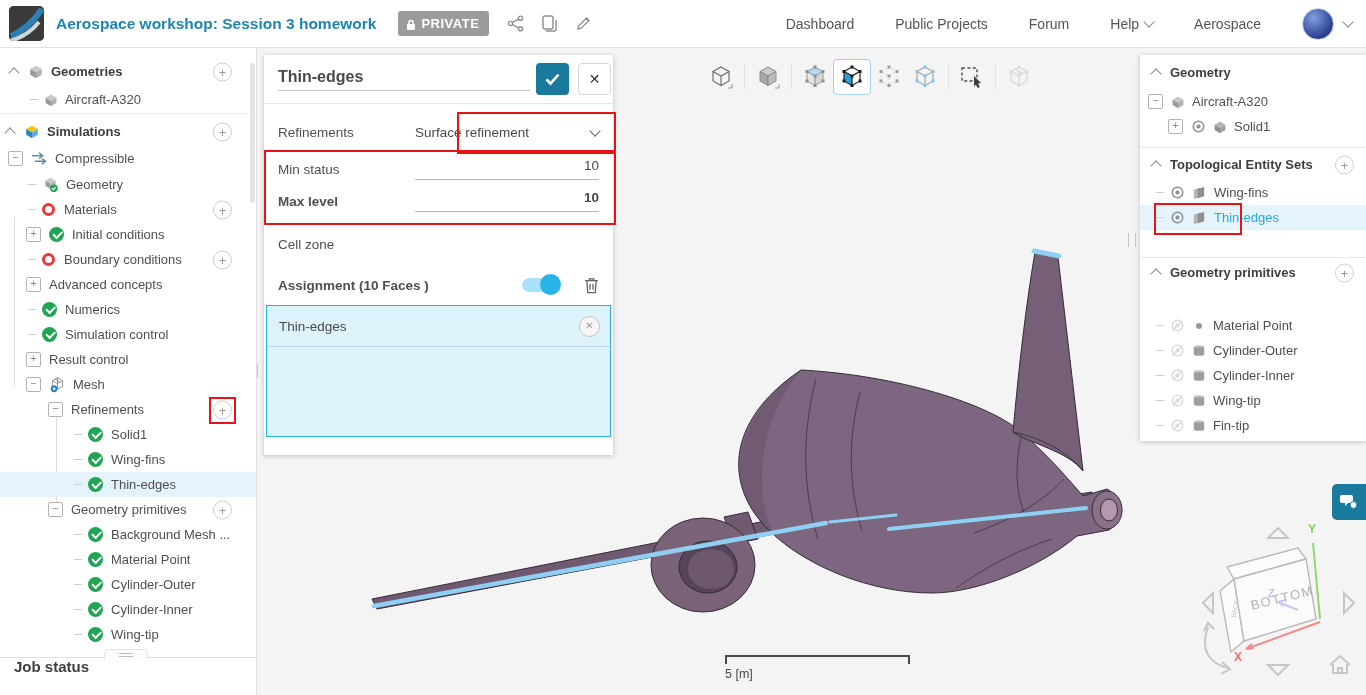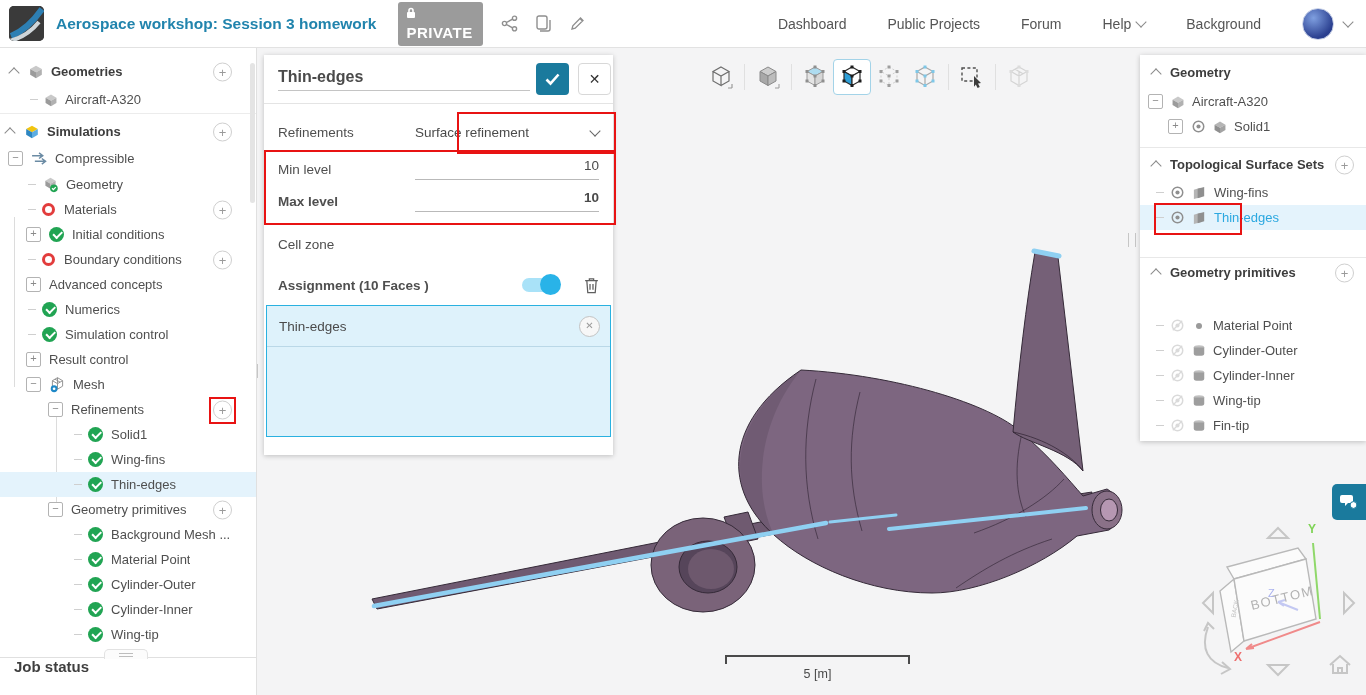--- a/index.html
+++ b/index.html
@@ -3,22 +3,22 @@
 <meta charset="utf-8">
 <style>
   html,body{margin:0;padding:0;width:1366px;height:695px;overflow:hidden;
     font-family:"Liberation Sans","DejaVu Sans",sans-serif;background:#fff;color:#4a4a4a;}
   .abs{position:absolute;}
   
   #header{position:absolute;left:0;top:0;width:1366px;height:47px;background:#fff;
     border-bottom:1px solid #e2e2e2;display:flex;align-items:center;z-index:10;}
   #logo{width:35px;height:35px;border-radius:5px;margin:0 12px 0 9px;background:#3a3a3a;overflow:hidden;flex:none;}
   #ptitle{color:#2184ad;font-size:15.5px;font-weight:700;margin-right:22px;white-space:nowrap;}
-  .badge{background:#9b9b9b;color:#fff;font-size:15px;font-weight:700;letter-spacing:.5px;
-    border-radius:3px;padding:5px 10px 5px 8px;display:flex;align-items:flex-start;gap:5px;flex-direction:column;}
+  .badge{background:#9b9b9b;color:#fff;font-size:13px;font-weight:700;letter-spacing:.5px;
+    border-radius:3px;padding:5px 10px 5px 8px;display:flex;align-items:flex-end;gap:5px;}
   .hico{margin-left:18px;display:flex;align-items:center;cursor:pointer;}
   #hdr-right{margin-left:auto;display:flex;align-items:center;gap:26px;padding-right:14px;font-size:14px;color:#555;}
   .navlink{cursor:pointer;white-space:nowrap;display:flex;align-items:center;gap:6px;padding-left:15px;}
   #avatar{width:30px;height:30px;border-radius:50%;background:radial-gradient(circle at 35% 30%,#7f9fe0,#2a3f8f 70%);border:1px solid #c9d2e8;}
   .cdn{width:7px;height:7px;border-right:1.6px solid #8a8a8a;border-bottom:1.6px solid #8a8a8a;transform:rotate(45deg);margin-top:-4px;}
   
   #sidebar{position:absolute;left:0;top:47px;width:256px;height:610px;background:#fff;
     border-right:1px solid #e0e0e0;z-index:5;}
   .lrow,.rrow{position:absolute;left:0;right:0;height:25px;display:flex;align-items:center;
     font-size:13px;color:#4f4f4f;cursor:pointer;white-space:nowrap;}
@@ -50,21 +50,21 @@
     border:1px solid #e2e2e2;border-bottom:none;border-radius:5px 5px 0 0;display:flex;flex-direction:column;
     align-items:center;justify-content:center;gap:2px;}
   #jshandle i{display:block;width:14px;height:1px;background:#bdbdbd;}
   
   #viewport{position:absolute;left:256px;top:47px;width:1110px;height:648px;background:#f4f4f5;z-index:0;}
   #vtoolbar{position:absolute;left:447px;top:12px;display:flex;align-items:center;z-index:2;}
   .tbtn{width:36px;height:34px;display:flex;align-items:center;justify-content:center;border-radius:4px;cursor:pointer;}
   .tbtn.active{background:#fff;border:1px solid #a3d3e8;}
   .tsep{width:1px;height:26px;background:#e0e0e0;margin:0 5px;}
   .resizeh{position:absolute;width:6px;height:14px;border-left:1px solid #c6c6c6;border-right:1px solid #c6c6c6;}
-  #scalebar{position:absolute;left:469px;top:608px;width:185px;text-align:center;}
+  #scalebar{position:absolute;left:469px;top:608px;width:185px;text-align:left;}
   #scaleline{height:7px;border-top:2px solid #4a4a4a;border-left:2px solid #4a4a4a;border-right:2px solid #4a4a4a;}
   #scalebar .t{font-size:12.5px;color:#4a4a4a;margin-top:3px;}
   #chatbtn{position:absolute;right:0;top:437px;width:34px;height:36px;background:#1a7a9d;
     border-radius:5px 0 0 5px;display:flex;align-items:center;justify-content:center;cursor:pointer;z-index:3;}
   #navcube{position:absolute;left:938px;top:468px;z-index:2;}
   
   .panel{position:absolute;background:#fff;box-shadow:0 1px 5px rgba(0,0,0,.22);z-index:5;}
   #proppanel{left:264px;top:55px;width:349px;height:400px;}
   #pp-head{position:absolute;left:0;top:0;right:0;height:48px;border-bottom:1px solid #e4e4e4;
     display:flex;align-items:center;}
@@ -137,21 +137,21 @@
     </svg>
   </div>
   <div id="hdr-right">
     <span class="navlink">Dashboard</span>
     <span class="navlink">Public Projects</span>
     <span class="navlink">Forum</span>
     <span class="navlink">
       <span>Help</span>
       <span class="cdn"></span>
     </span>
-    <span class="navlink">Background</span>
+    <span class="navlink">Aerospace</span>
     <span class="navlink" style="gap:10px;">
       <span id="avatar"></span>
       <span class="cdn"></span>
     </span>
   </div>
 </div>
 
 <div id="viewport">
 
   <div id="vtoolbar">
@@ -537,21 +537,21 @@
   </div>
 
   <div class="prow" style="top:58px;height:38px;">
     <span class="pl">Refinements</span>
     <span class="selv" style="padding-bottom:0;">
       <span>Surface refinement</span>
       <span class="sdn"></span>
     </span>
   </div>
   <div class="prow" style="top:96px;height:36px;">
-    <span class="pl">Min level</span>
+    <span class="pl">Min status</span>
     <span class="numv">10</span>
   </div>
   <div class="prow" style="top:128px;height:36px;font-weight:bold;">
     <span class="pl">Max level</span>
     <span class="numv">10</span>
   </div>
   <div class="prow" style="top:170px;height:38px;">
     <span class="pl">Cell zone</span>
   </div>
   <div class="prow" style="top:212px;height:36px;">
@@ -602,21 +602,21 @@
           <path d="M2 6 9 10 9 17 2 13Z" fill="#8f8f8f"></path>
           <path d="M16 6 9 10 9 17 16 13Z" fill="#a3a3a3"></path>
         </svg>
       </span>
     <span class="lbl">Solid1</span>
   </div>
   <div class="rsep" style="top:92px;"></div>
 
   <div class="rrow" style="top:97px;padding-left:10px;">
     <span class="chev"></span>
-    <span class="lbl sect">Topological Surface Sets</span>
+    <span class="lbl sect">Topological Entity Sets</span>
     <span class="plus" style="right:12px;">+</span>
   </div>
   <div class="rrow" style="top:125px;padding-left:16px;">
     <span class="tick"></span>
     <span class="icw">
         <svg width="15" height="15" viewBox="0 0 16 16">
           <circle cx="8" cy="8" r="5.6" fill="none" stroke="#8f8f8f" stroke-width="1.6"></circle>
           <circle cx="8" cy="8" r="2.2" fill="#8f8f8f"></circle>
         </svg>
       </span>

